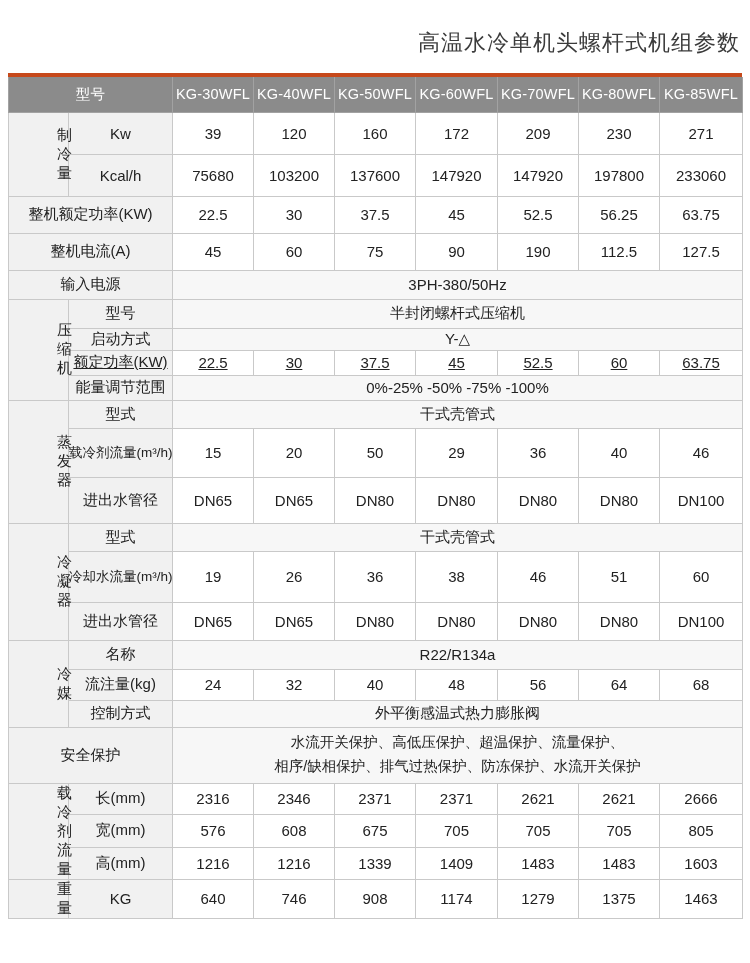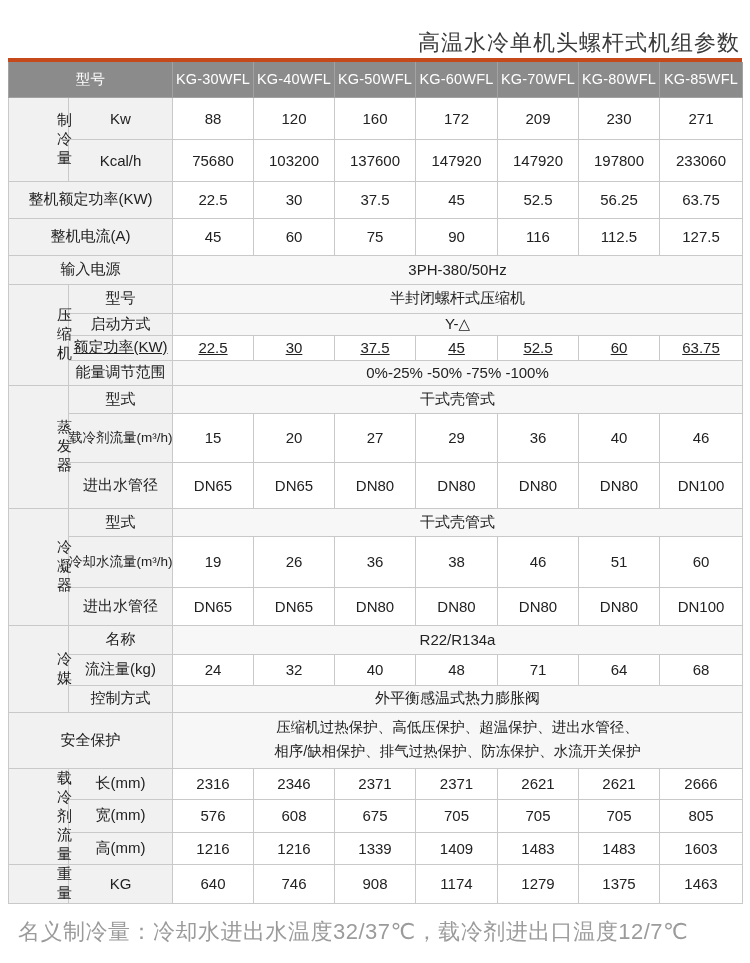--- a/index.html
+++ b/index.html
@@ -20,21 +20,21 @@
     font-family:"Liberation Sans","DejaVu Sans",sans-serif;
     color:var(--text);
   }
   .page{width:750px;height:963px;padding:28px 8px 0 8px;background:#fff;}
   .page-title{
     text-align:right;
     font-size:22px;
     letter-spacing:1px;
     color:var(--title-color);
     padding-right:2px;
-    margin-bottom:0;
+    margin-bottom:15px;
     font-weight:400;
   }
   .accent-line{height:4px;background:var(--accent);}
   table.spec{
     width:734px;
     border-collapse:collapse;
     table-layout:fixed;
   }
   table.spec td, table.spec th{
     border:1px solid var(--border);
@@ -119,21 +119,21 @@
           <th>KG-60WFL</th>
           <th>KG-70WFL</th>
           <th>KG-80WFL</th>
           <th>KG-85WFL</th>
         </tr>
       </thead>
     <tbody>
         <tr data-row="cooling-kw">
           <td class="cell-group" rowspan="2">制冷量</td>
           <td class="cell-label">Kw</td>
-          <td class="cell-value">88</td>
+          <td class="cell-value">39</td>
           <td class="cell-value">120</td>
           <td class="cell-value">160</td>
           <td class="cell-value">172</td>
           <td class="cell-value">209</td>
           <td class="cell-value">230</td>
           <td class="cell-value">271</td>
         </tr>
         <tr data-row="cooling-kcal">
           <td class="cell-label">Kcal/h</td>
           <td class="cell-value">75680</td>
@@ -153,21 +153,21 @@
           <td class="cell-value">52.5</td>
           <td class="cell-value">56.25</td>
           <td class="cell-value">63.75</td>
         </tr>
         <tr data-row="current">
           <td class="cell-label" colspan="2">整机电流(A)</td>
           <td class="cell-value">45</td>
           <td class="cell-value">60</td>
           <td class="cell-value">75</td>
           <td class="cell-value">90</td>
-          <td class="cell-value">116</td>
+          <td class="cell-value">190</td>
           <td class="cell-value">112.5</td>
           <td class="cell-value">127.5</td>
         </tr>
         <tr data-row="power-supply">
           <td class="cell-label" colspan="2">输入电源</td>
           <td class="cell-span" colspan="7">3PH-380/50Hz</td>
         </tr>
         <tr data-row="comp-model">
           <td class="cell-group" rowspan="4">压缩机</td>
           <td class="cell-label">型号</td>
@@ -193,21 +193,21 @@
         </tr>
         <tr data-row="evap-type">
           <td class="cell-group" rowspan="3">蒸发器</td>
           <td class="cell-label">型式</td>
           <td class="cell-span" colspan="7">干式壳管式</td>
         </tr>
         <tr data-row="evap-flow">
           <td class="cell-label small">载冷剂流量(m³/h)</td>
           <td class="cell-value">15</td>
           <td class="cell-value">20</td>
-          <td class="cell-value">27</td>
+          <td class="cell-value">50</td>
           <td class="cell-value">29</td>
           <td class="cell-value">36</td>
           <td class="cell-value">40</td>
           <td class="cell-value">46</td>
         </tr>
         <tr data-row="evap-pipe">
           <td class="cell-label">进出水管径</td>
           <td class="cell-value">DN65</td>
           <td class="cell-value">DN65</td>
           <td class="cell-value">DN80</td>
@@ -245,32 +245,32 @@
           <td class="cell-group" rowspan="3">冷媒</td>
           <td class="cell-label">名称</td>
           <td class="cell-span" colspan="7">R22/R134a</td>
         </tr>
         <tr data-row="ref-charge">
           <td class="cell-label">流注量(kg)</td>
           <td class="cell-value">24</td>
           <td class="cell-value">32</td>
           <td class="cell-value">40</td>
           <td class="cell-value">48</td>
-          <td class="cell-value">71</td>
+          <td class="cell-value">56</td>
           <td class="cell-value">64</td>
           <td class="cell-value">68</td>
         </tr>
         <tr data-row="ref-control">
           <td class="cell-label">控制方式</td>
           <td class="cell-span" colspan="7">外平衡感温式热力膨胀阀</td>
         </tr>
         <tr data-row="safety">
           <td class="cell-label" colspan="2">安全保护</td>
           <td class="cell-span" colspan="7">
-            <div>压缩机过热保护、高低压保护、超温保护、进出水管径、</div>
+            <div>水流开关保护、高低压保护、超温保护、流量保护、</div>
             <div>相序/缺相保护、排气过热保护、防冻保护、水流开关保护</div>
           </td>
         </tr>
         <tr data-row="dim-length">
           <td class="cell-group" rowspan="3">载冷剂流量</td>
           <td class="cell-label">长(mm)</td>
           <td class="cell-value">2316</td>
           <td class="cell-value">2346</td>
           <td class="cell-value">2371</td>
           <td class="cell-value">2371</td>
@@ -304,14 +304,13 @@
           <td class="cell-value">640</td>
           <td class="cell-value">746</td>
           <td class="cell-value">908</td>
           <td class="cell-value">1174</td>
           <td class="cell-value">1279</td>
           <td class="cell-value">1375</td>
           <td class="cell-value">1463</td>
         </tr>
       </tbody>
   </table>
-  <div class="note">名义制冷量：冷却水进出水温度32/37℃，载冷剂进出口温度12/7℃</div>
 </div>
 
 </body></html>

